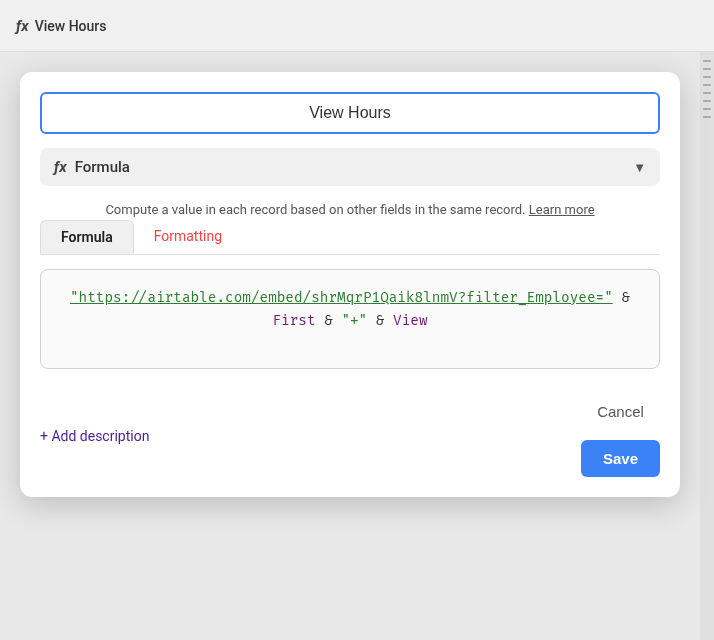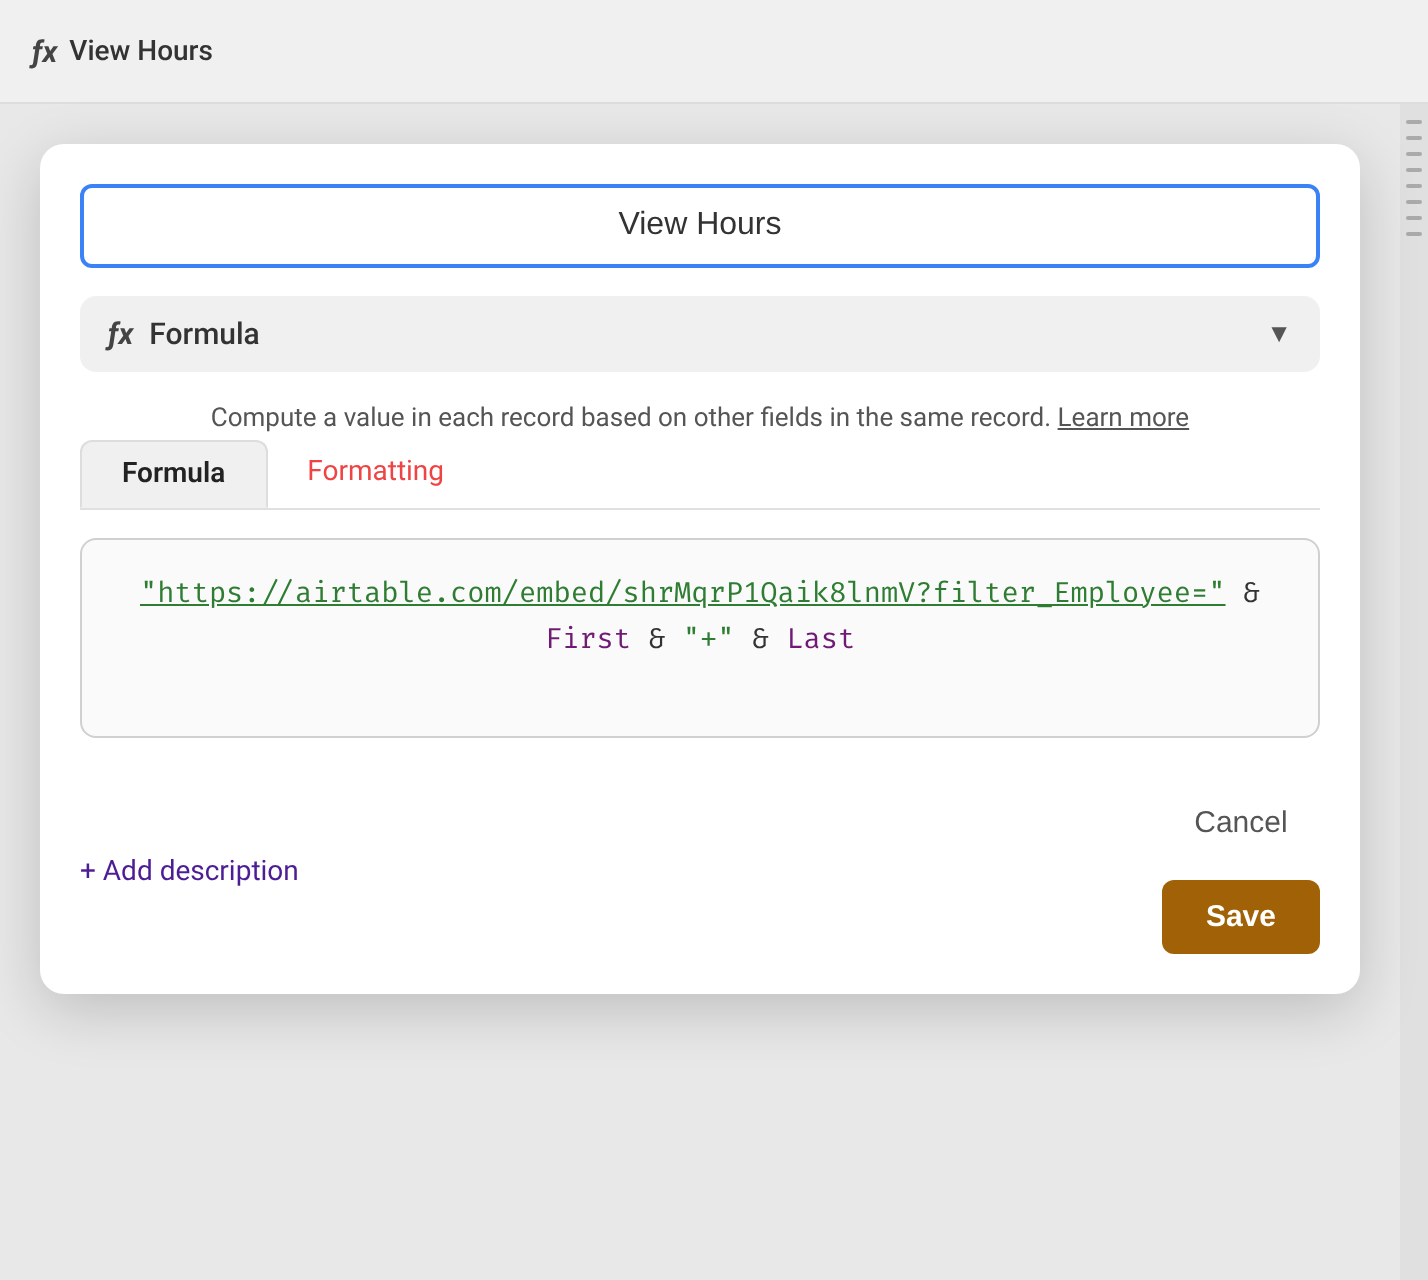--- a/index.html
+++ b/index.html
@@ -214,21 +214,21 @@
     .cancel-btn {
       background: none;
       border: none;
       font-size: 15px;
       color: #555;
       cursor: pointer;
       padding: 8px 14px;
     }
 
     .save-btn {
-      background: #a16207;
+      background: #3b82f6;
       color: #fff;
       border: none;
       border-radius: 6px;
       padding: 10px 22px;
       font-size: 15px;
       font-weight: 600;
       cursor: pointer;
     }
   </style>
 </head>
@@ -274,21 +274,21 @@
     </p>
 
     
     <div class="tabs-row">
       <div class="tab active">Formula</div>
       <div class="tab">Formatting</div>
     </div>
 
     
     <div class="formula-editor">
-      <span class="formula-string">"https://airtable.com/embed/shrMqrP1Qaik8lnmV?filter_Employee="</span><span class="formula-operator"> &amp; </span><span class="formula-field">First</span><span class="formula-operator"> &amp; </span><span class="formula-plus-string">"+"</span><span class="formula-operator"> &amp; </span><span class="formula-field">Last</span>
+      <span class="formula-string">"https://airtable.com/embed/shrMqrP1Qaik8lnmV?filter_Employee="</span><span class="formula-operator"> &amp; </span><span class="formula-field">First</span><span class="formula-operator"> &amp; </span><span class="formula-plus-string">"+"</span><span class="formula-operator"> &amp; </span><span class="formula-field">View</span>
     </div>
 
     
     <div class="footer-row">
       <span class="add-description">+ Add description</span>
       <div class="footer-buttons">
         <button class="cancel-btn">Cancel</button>
         <button class="save-btn">Save</button>
       </div>
     </div>

